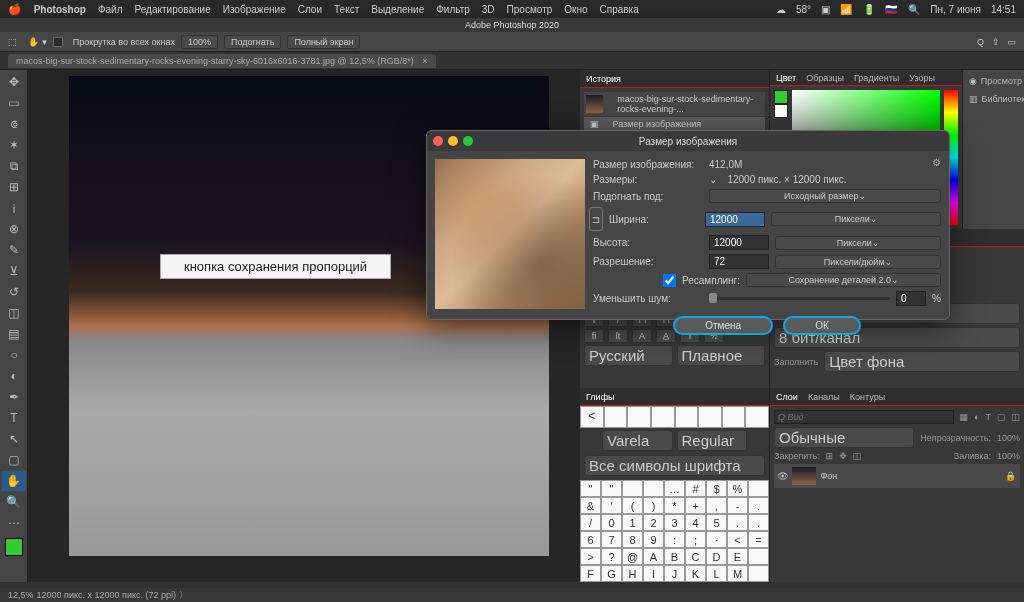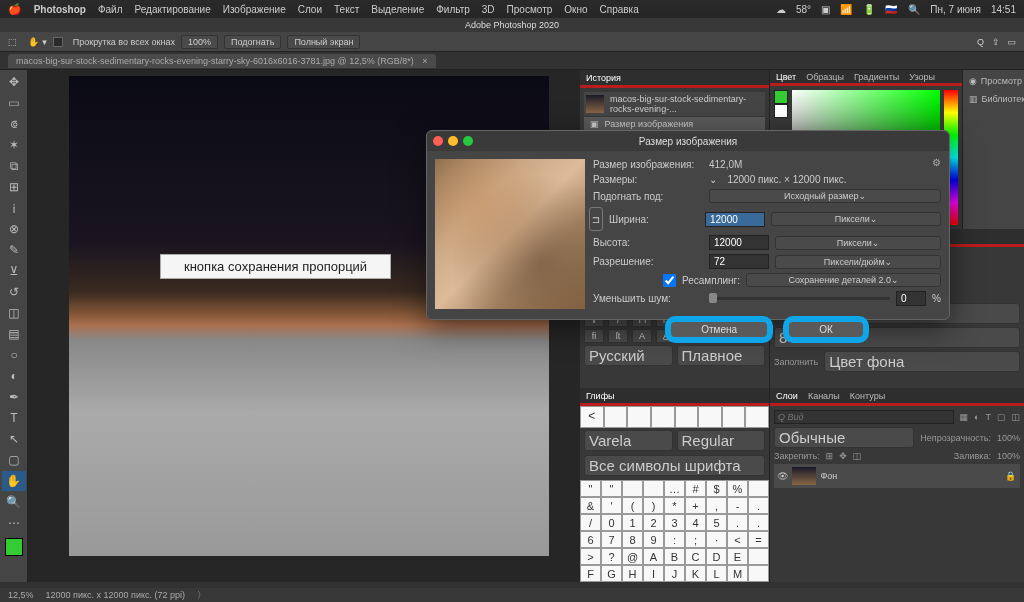--- a/index.html
+++ b/index.html
@@ -25,25 +25,25 @@
 .tool.active{background:#2a5a8a}
 .colorswatch{width:18px;height:18px;background:#3c3;border:1px solid #000;margin:4px auto}
 .canvas-area{flex:1;background:#262626;display:flex;align-items:center;justify-content:center;position:relative}
 .canvas{width:480px;height:480px;background:linear-gradient(180deg,#0a0a15 0%,#1a1520 35%,#3a2a20 45%,#8a5a3a 50%,#aa7050 52%,#888 55%,#aaa 70%,#999 100%);position:relative;margin-top:-20px;margin-left:10px}
 
 .panels{width:444px;background:#383838;display:flex;flex-direction:column}
 .panels-row{display:flex;flex:1}
 .panel-col1{width:190px;display:flex;flex-direction:column;border-right:1px solid #222}
 .panel-col2{flex:1;display:flex;flex-direction:column}
 .panel-narrow{width:62px;background:#454545;border-left:1px solid #222;display:flex;flex-direction:column;padding:4px;gap:4px}
-.panel-tab{height:18px;background:#2e2e2e;display:flex;align-items:center;padding:0 6px;font-size:9px;color:#bbb;gap:10px;border-bottom:3px solid #b91c1c}
+.panel-tab{height:18px;background:#2e2e2e;display:flex;align-items:center;padding:0 6px;font-size:9px;color:#bbb;gap:10px;border-bottom:1px solid #b91c1c}
 .panel-tab span{cursor:pointer}
 .panel-tab span.active{color:#fff}
 .panel-body{background:#383838;flex:1;padding:4px;font-size:9px;position:relative}
-.history-item{display:flex;align-items:center;gap:6px;padding:2px;background:#454545;margin-bottom:1px}
+.history-item{display:flex;align-items:center;gap:14px;padding:2px;background:#454545;margin-bottom:1px}
 .history-item.sel{background:#5a5a5a}
 .thumb{width:24px;height:18px;background:linear-gradient(#1a1a2a,#886644)}
 
 .colorpicker{height:160px;display:flex;gap:4px;padding:4px;background:#383838}
 .cp-sat{flex:1;background:linear-gradient(to right,#fff,#0f0);position:relative}
 .cp-sat::after{content:'';position:absolute;inset:0;background:linear-gradient(to bottom,transparent,#000)}
 .cp-hue{width:14px;background:linear-gradient(#f00,#ff0,#0f0,#0ff,#00f,#f0f,#f00)}
 .cp-swatches{width:14px;display:flex;flex-direction:column}
 .cp-sw{width:14px;height:14px;border:1px solid #222}
 
@@ -55,27 +55,27 @@
 .dlg-body{display:flex;padding:8px;gap:8px}
 .dlg-preview{width:150px;height:150px;background:linear-gradient(135deg,#8a6a4a 0%,#ccaa88 30%,#ddbb99 50%,#aa8866 70%,#886644 100%);position:relative}
 .dlg-preview::before{content:'';position:absolute;inset:0;background:radial-gradient(ellipse at 30% 30%,rgba(200,150,100,.6),transparent 50%),radial-gradient(ellipse at 70% 70%,rgba(100,70,50,.5),transparent 60%)}
 .dlg-fields{flex:1;display:flex;flex-direction:column;gap:4px;font-size:10px}
 .dlg-row{display:flex;align-items:center;gap:6px}
 .dlg-label{width:110px;text-align:left;color:#ccc}
 .dlg-input{background:#333;border:1px solid #222;color:#fff;padding:1px 4px;width:60px;font-size:10px}
 .dlg-input.sel{background:#3a6a9a}
 .dlg-select{background:#4a4a4a;border:1px solid #333;color:#ccc;padding:1px 4px;flex:1;font-size:9px;border-radius:3px;cursor:pointer;display:flex;justify-content:center}
 .dlg-buttons{display:flex;gap:10px;justify-content:center;margin-top:6px}
-.dlg-btn{background:#5a5a5a;border:6px solid #0ea5e9;border-radius:10px;padding:2px 30px;color:#ddd;font-size:10px;cursor:pointer}
+.dlg-btn{background:#5a5a5a;border:2px solid #0ea5e9;border-radius:10px;padding:2px 30px;color:#ddd;font-size:10px;cursor:pointer}
 .gear{position:absolute;right:8px;top:26px;color:#aaa;cursor:pointer}
 .link-icon{width:14px;height:24px;border:1px solid #777;border-radius:3px;display:flex;align-items:center;justify-content:center;font-size:10px;margin-left:-4px}
 
 .annotation{position:absolute;left:160px;top:254px;background:#f5f5f5;color:#222;padding:4px 23px;font-size:13px;border:1px solid #aaa;z-index:200}
 
-.statusbar{height:14px;background:#383838;display:flex;align-items:center;padding:0 8px;font-size:9px;color:#aaa;gap:12px;position:absolute;bottom:0;left:0;right:0}
+.statusbar{height:14px;background:#383838;display:flex;align-items:center;padding:0 8px;font-size:9px;color:#aaa;gap:3px;position:absolute;bottom:0;left:0;right:0}
 
 .char-panel{background:#383838;font-size:9px;padding:4px}
 .char-row{display:flex;gap:4px;align-items:center;margin-bottom:2px}
 .char-btn{background:#4a4a4a;border:1px solid #333;padding:1px 4px;color:#ccc;font-size:9px;min-width:20px;text-align:center;cursor:pointer}
 .char-sel{background:#4a4a4a;border:1px solid #333;padding:1px 4px;color:#ccc;font-size:15px;flex:1;border-radius:3px}
 .glyph-grid{display:grid;grid-template-columns:repeat(9,1fr);gap:0;background:#eee;color:#333;font-size:11px}
 .glyph-grid div{border:1px solid #999;text-align:center;padding:2px 0;height:17px;background:#f8f8f8}
 .layers-panel .layer-row{display:flex;align-items:center;gap:4px;padding:3px;background:#4a4a4a}
 .props-row{display:flex;gap:6px;margin-bottom:3px;font-size:9px;color:#999;align-items:center}
 .props-input{background:#333;border:1px solid #222;width:50px;padding:1px 3px;color:#ccc;font-size:9px}
@@ -299,21 +299,21 @@
           <div style="display:flex;gap:0;background:#eee;height:22px">
             <div style="flex:1;border:1px solid #999;background:#f8f8f8;color:#333;font-size:12px;text-align:center;padding-top:2px">&lt;</div>
             <div style="flex:1;border:1px solid #999;background:#f8f8f8"></div>
             <div style="flex:1;border:1px solid #999;background:#f8f8f8"></div>
             <div style="flex:1;border:1px solid #999;background:#f8f8f8"></div>
             <div style="flex:1;border:1px solid #999;background:#f8f8f8"></div>
             <div style="flex:1;border:1px solid #999;background:#f8f8f8"></div>
             <div style="flex:1;border:1px solid #999;background:#f8f8f8"></div>
             <div style="flex:1;border:1px solid #999;background:#f8f8f8"></div>
           </div>
-          <div class="char-row" style="padding:2px 4px">
+          <div class="char-row" style="padding:2px 22px">
               <span class="char-sel">Varela</span>
               <span class="char-sel">Regular</span>
             </div>
           <div class="char-row" style="padding:0 4px 2px">
               <span class="char-sel">Все символы шрифта</span>
             </div>
           <div class="glyph-grid">
             <div>"</div>
               <div>"</div>
               <div></div>

